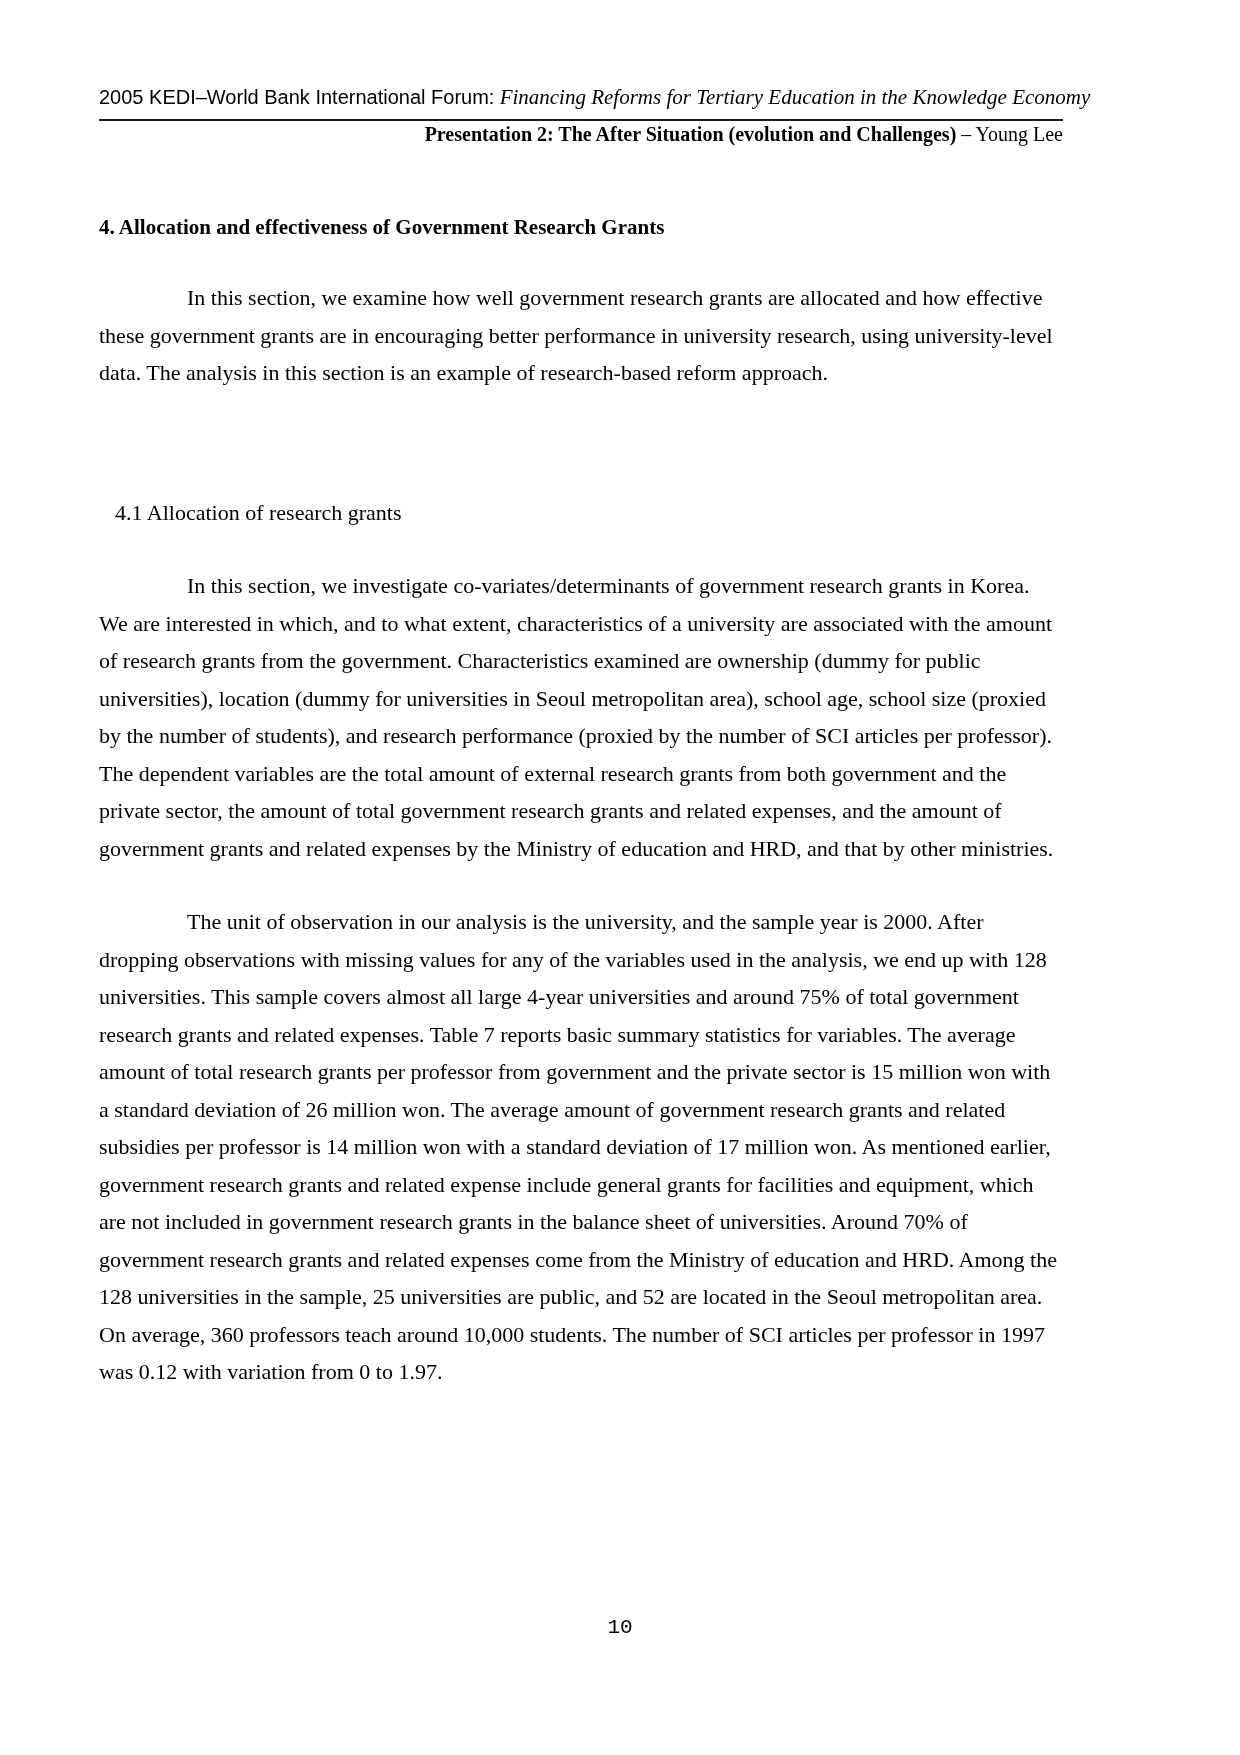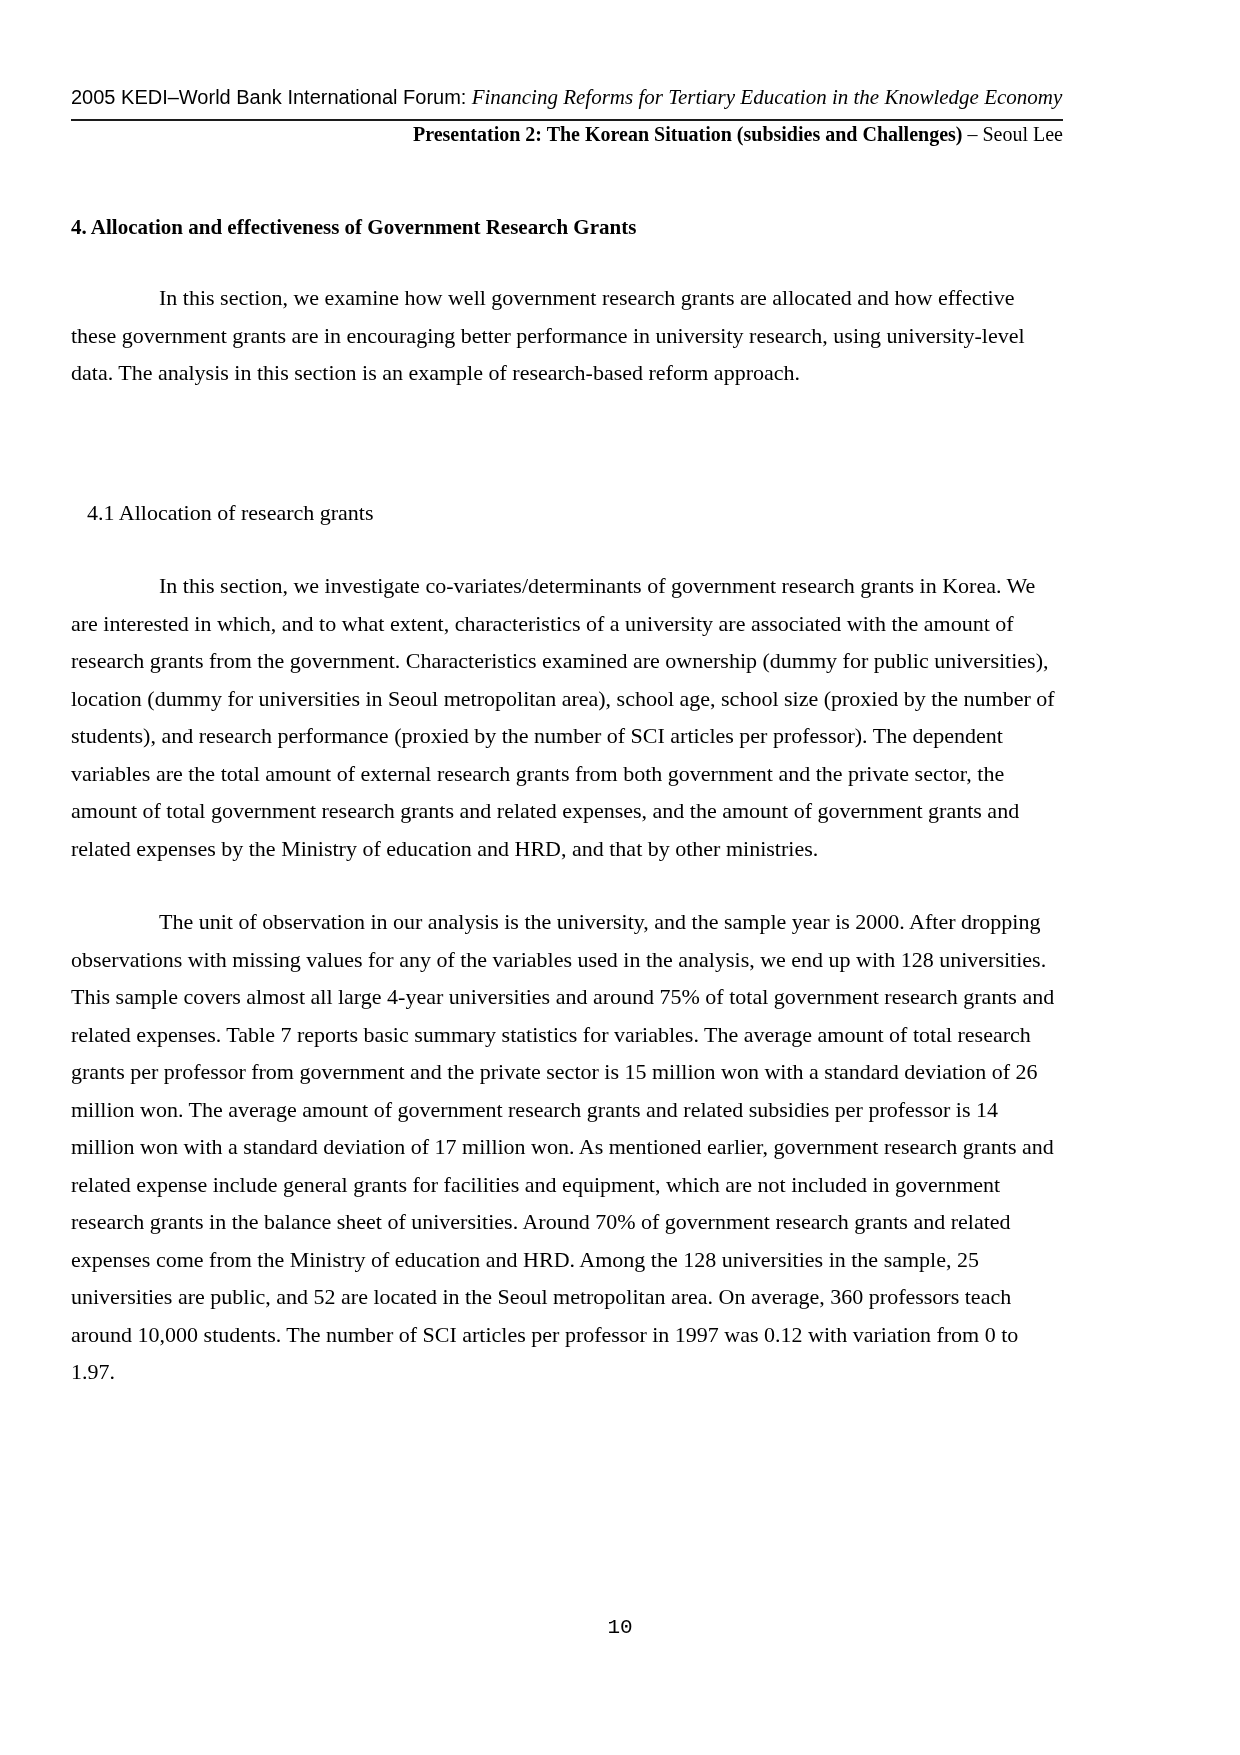--- a/index.html
+++ b/index.html
@@ -10,21 +10,21 @@
   .page {
     position: relative;
     width: 1240px;
     height: 1755px;
     margin: 0 auto;
     background: #ffffff;
     color: #000000;
     overflow: hidden;
   }
   .content {
-    padding: 84px 177px 0 71px;
+    padding: 84px 177px 0 99px;
   }
   
   .header-line1 {
     font-family: "Liberation Sans", sans-serif;
     font-size: 20px;
     line-height: 26px;
     white-space: nowrap;
   }
   .header-line1 .italic-part {
     font-family: "Liberation Serif", serif;
@@ -88,21 +88,21 @@
 
 <div class="page">
   <div class="content">
 
     <div class="header">
       <div class="header-line1">
         <span class="sans-part">2005 KEDI–World Bank International Forum:</span><span class="italic-part"> Financing Reforms for Tertiary Education in the Knowledge Economy</span>
       </div>
       <div class="header-rule"></div>
       <div class="header-line2">
-        <span class="bold-part">Presentation 2: The Korean Situation (subsidies and Challenges)</span><span> – Seoul Lee</span>
+        <span class="bold-part">Presentation 2: The After Situation (evolution and Challenges)</span><span> – Young Lee</span>
       </div>
     </div>
 
     <h1 class="section-heading">4. Allocation and effectiveness of Government Research Grants</h1>
 
     <p class="body-para">In this section, we examine how well government research grants are allocated and how effective these government grants are in encouraging better performance in university research, using university-level data. The analysis in this section is an example of research-based reform approach.</p>
 
     <h2 class="subsection-heading">4.1 Allocation of research grants</h2>
 
     <p class="body-para">In this section, we investigate co-variates/determinants of government research grants in Korea. We are interested in which, and to what extent, characteristics of a university are associated with the amount of research grants from the government. Characteristics examined are ownership (dummy for public universities), location (dummy for universities in Seoul metropolitan area), school age, school size (proxied by the number of students), and research performance (proxied by the number of SCI articles per professor). The dependent variables are the total amount of external research grants from both government and the private sector, the amount of total government research grants and related expenses, and the amount of government grants and related expenses by the Ministry of education and HRD, and that by other ministries.</p>

